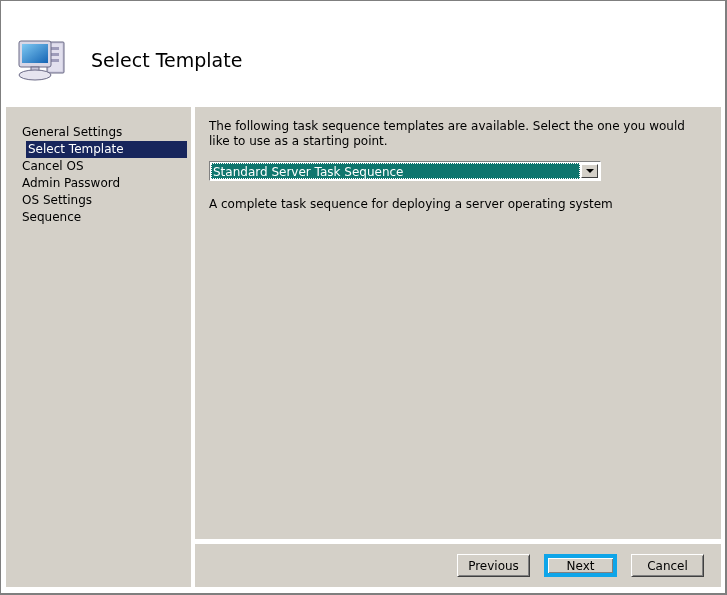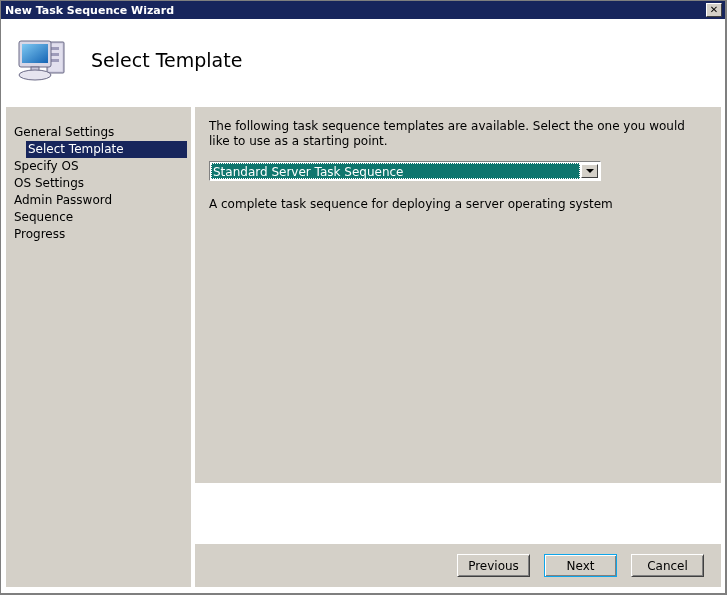--- a/index.html
+++ b/index.html
@@ -104,37 +104,37 @@
   }
   .sidebar-list {
     padding-top: 17px;
   }
   .sidebar-item {
     height: 17px;
     line-height: 17px;
     font-size: 12px;
     color: #000000;
     font-family: "DejaVu Sans", sans-serif;
-    padding-left: 8px;
+    padding-left: 16px;
     white-space: nowrap;
     cursor: default;
   }
   .sidebar-item.active {
     background: #17255c;
     color: #ffffff;
     margin-left: 20px;
     margin-right: 4px;
     padding-left: 2px;
   }
 
   .content {
     position: absolute;
     left: 194px; top: 106px;
     width: 526px;
-    height: 376px;
+    height: 432px;
     background: #d4d0c8;
     box-sizing: border-box;
   }
   .content-inner {
     padding: 12px 14px 0 14px;
   }
   .intro-text {
     font-size: 12px;
     color: #000000;
     font-family: "DejaVu Sans", sans-serif;
@@ -226,34 +226,30 @@
     font-size: 12px;
     font-family: "DejaVu Sans", sans-serif;
     color: #000000;
     display: flex;
     align-items: center;
     justify-content: center;
     cursor: default;
     box-shadow: inset 1px 1px 0 #d4d0c8, inset -1px -1px 0 #808080;
   }
   .btn.default {
-    border: 1px solid #0ea5e9;
+    border: 4px solid #0ea5e9;
     box-shadow: inset 1px 1px 0 #ffffff, inset -1px -1px 0 #808080,
                 inset 2px 2px 0 #d4d0c8, inset -2px -2px 0 #d4d0c8;
   }
 </style>
 </head>
 <body>
 
 <div class="window">
 
-  <div class="titlebar">
-    <div class="titlebar-text">New Task Sequence Wizard</div>
-    <div class="close-button">✕</div>
-  </div>
 
   <div class="header">
     <div class="header-icon">
       <svg width="56" height="52" viewBox="0 0 56 52" xmlns="http://www.w3.org/2000/svg">
 
         <rect x="32" y="8" width="17" height="31" rx="1" fill="#c9c6da" stroke="#6b6a86" stroke-width="1"></rect>
         <rect x="33.5" y="9.5" width="14" height="28" fill="#e2e0ee"></rect>
         <rect x="36" y="13" width="8" height="3" fill="#9e9cba"></rect>
         <rect x="36" y="19" width="8" height="3" fill="#9e9cba"></rect>
         <rect x="36" y="25" width="8" height="3" fill="#9e9cba"></rect>
@@ -271,25 +267,24 @@
         <ellipse cx="20" cy="41" rx="16" ry="5" fill="#e6e4ef" stroke="#6b6a86" stroke-width="1"></ellipse>
       </svg>
     </div>
     <div class="header-title">Select Template</div>
   </div>
 
   <div class="sidebar">
     <div class="sidebar-list">
       <div class="sidebar-item">General Settings</div>
       <div class="sidebar-item active">Select Template</div>
-      <div class="sidebar-item">Specify OS</div>
+      <div class="sidebar-item">Cancel OS</div>
+      <div class="sidebar-item">Admin Password</div>
       <div class="sidebar-item">OS Settings</div>
-      <div class="sidebar-item">Admin Password</div>
       <div class="sidebar-item">Sequence</div>
-      <div class="sidebar-item">Progress</div>
     </div>
   </div>
 
   <div class="content">
     <div class="content-inner">
       <p class="intro-text">The following task sequence templates are available.  Select the one you would like to use as a starting point.</p>
 
       <div class="combo">
         <div class="combo-value">Standard Server Task Sequence</div>
         <div class="combo-arrow">

